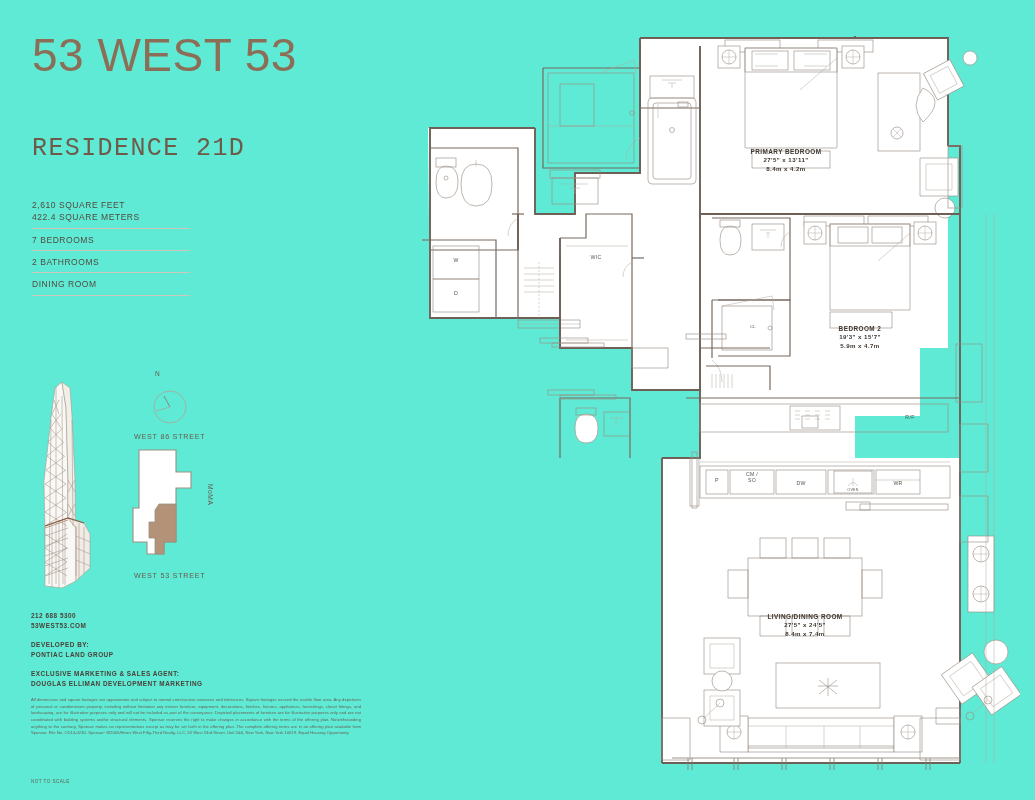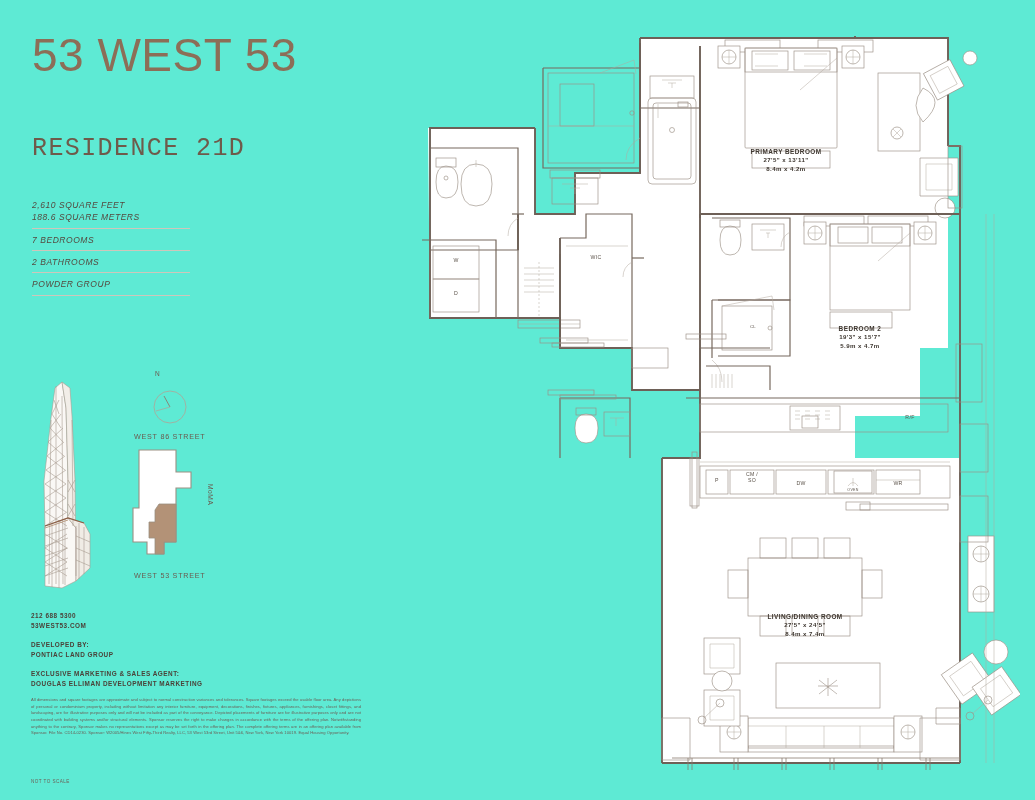--- a/index.html
+++ b/index.html
@@ -52,21 +52,21 @@
     font-size: 8.5px;
     letter-spacing: 0.55px;
     color: #55493f;
   }
   .specs .grp {
     padding-bottom: 4px;
     border-bottom: 1px solid #cfc6ba;
     margin-bottom: 5px;
   }
   .specs .grp:last-child { margin-bottom: 0; }
-  .specs .line { line-height: 1.45; font-style: italic; }
+  .specs .line { line-height: 1.45; }
 
   
   .graphics {
     position: absolute;
     left: 30px;
     top: 372px;
     width: 220px;
     height: 225px;
   }
   .tower {
@@ -186,30 +186,30 @@
 
 <div id="sheet">
 
   <div class="left-col">
     <div class="brand">53 WEST 53</div>
     <div class="residence">RESIDENCE 21D</div>
 
     <div class="specs">
       <div class="grp">
         <div class="line">2,610 SQUARE FEET</div>
-        <div class="line">188.6 SQUARE METERS</div>
+        <div class="line">422.4 SQUARE METERS</div>
       </div>
       <div class="grp">
         <div class="line">7 BEDROOMS</div>
       </div>
       <div class="grp">
         <div class="line">2 BATHROOMS</div>
       </div>
       <div class="grp">
-        <div class="line">POWDER GROUP</div>
+        <div class="line">DINING ROOM</div>
       </div>
     </div>
   </div>
 
   <div class="graphics">
 
     <svg class="tower" width="74" height="218" viewBox="0 0 74 218">
       <g fill="none" stroke="#a79c90" stroke-width="0.6">
 
         <path d="M14,208 L12,105 L19,42 L23,12 L30,6 L34,32 L36,104 L35,208 Z" fill="#faf8f5"></path>

